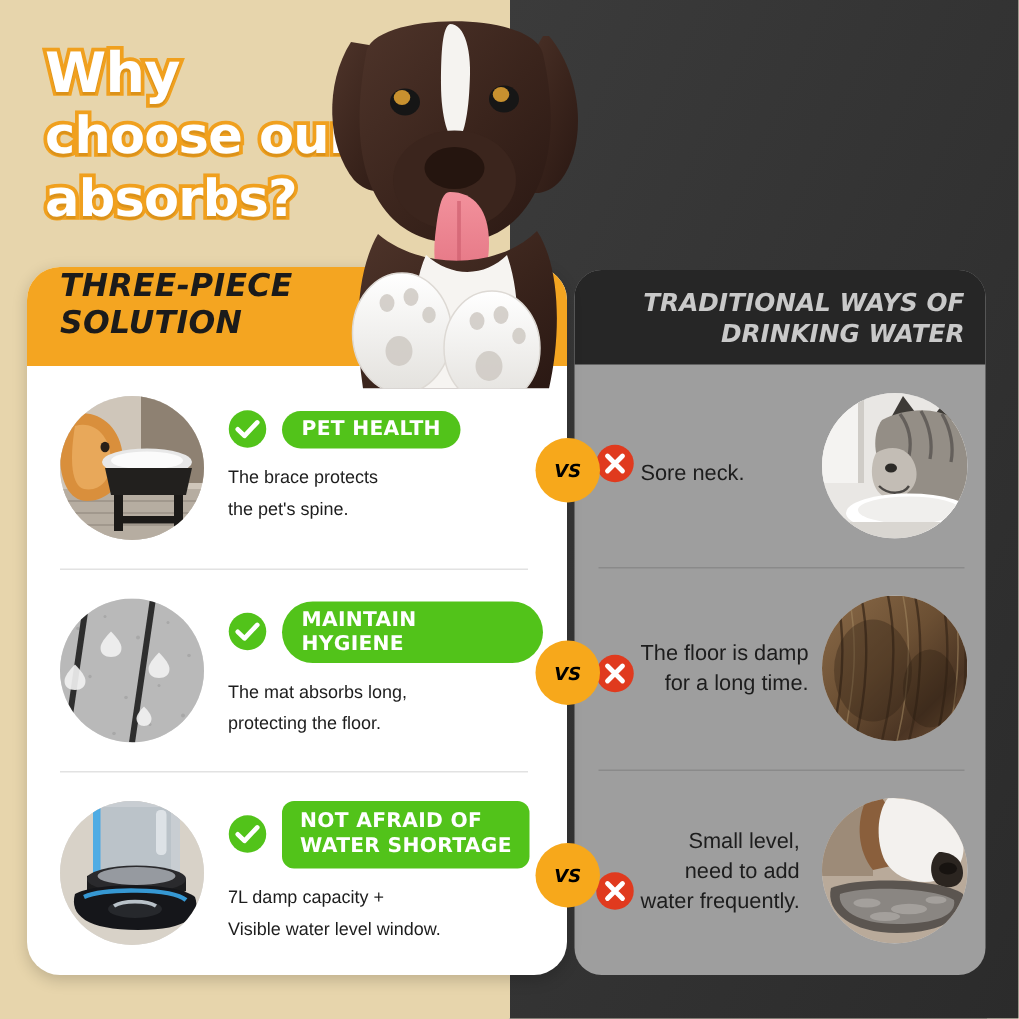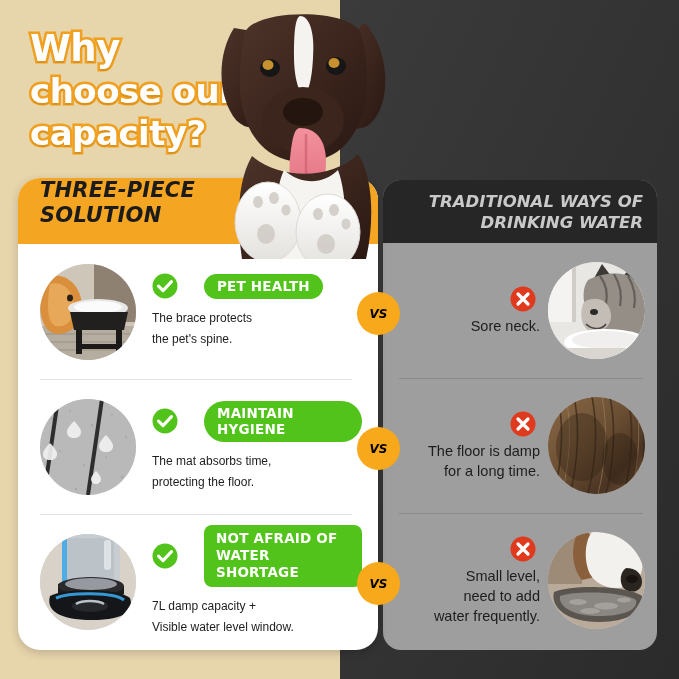--- a/index.html
+++ b/index.html
@@ -105,21 +105,21 @@
     background: #ddd;
   }
   .thumb svg { display:block; width:100%; height:100%; }
   .row-left .content {
     margin-left: 16px;
     flex: 1 1 auto;
   }
   .badge-row {
     display: flex;
     align-items: center;
-    gap: 26px;
+    gap: 10px;
     margin-bottom: 9px;
   }
   .check-icon {
     width: 26px; height: 26px;
     flex: 0 0 26px;
   }
   .badge {
     background: #52c31a;
     color: #ffffff;
     font-weight: 800;
@@ -180,21 +180,21 @@
     position: relative;
   }
   .row-right + .row-right::before {
     content: "";
     position: absolute; left: 16px; right: 14px; top: 0;
     height: 1px; background: #8a8a8a;
   }
   .r-text-wrap {
     flex: 1 1 auto;
     display: flex;
-    flex-direction: column;
+    flex-direction: row;
     align-items: flex-end;
     padding-right: 8px;
   }
   .x-icon {
     width: 26px; height: 26px;
     margin-right: 4px;
     margin-bottom: 4px;
   }
   .r-desc {
     font-size: 14.5px;
@@ -238,21 +238,21 @@
 <body>
 
 <div class="stage">
 
   <div class="bg-left"></div>
   <div class="bg-right"></div>
 
   <div class="hero-title">
     <span class="line l1">Why</span>
     <span class="line l2">choose our</span>
-    <span class="line l3">capacity?</span>
+    <span class="line l3">absorbs?</span>
   </div>
 
   <svg class="dog-photo" viewBox="0 0 215 265">
     <defs>
       <linearGradient id="dogdark" x1="0" y1="0" x2="1" y2="1">
         <stop offset="0%" stop-color="#4e342a"></stop>
           <stop offset="55%" stop-color="#3a241c"></stop>
           <stop offset="100%" stop-color="#2a1813"></stop>
       </linearGradient>
       <linearGradient id="pawg" x1="0" y1="0" x2="0" y2="1">
@@ -372,21 +372,21 @@
           </svg>
         </div>
         <div class="content">
           <div class="badge-row">
             <svg class="check-icon" viewBox="0 0 26 26">
               <circle cx="13" cy="13" r="12.5" fill="#52c31a"></circle>
               <path d="M6.5 13.2 L11 17.6 L19.5 8.6" stroke="#ffffff" stroke-width="3.1" fill="none" stroke-linecap="round" stroke-linejoin="round"></path>
             </svg>
             <span class="badge">MAINTAIN HYGIENE</span>
           </div>
-          <div class="desc">The mat absorbs time,
+          <div class="desc">The mat absorbs long,
 protecting the floor.</div>
         </div>
       </div>
 
       <div class="row-left">
         <div class="thumb">
           <svg viewBox="0 0 96 96">
             <rect width="96" height="96" fill="#d8d2c8"></rect>
             <rect x="22" y="0" width="58" height="52" fill="#c8cdd2"></rect>
             <rect x="26" y="4" width="48" height="44" fill="#b7bfc6" opacity="0.75"></rect>

